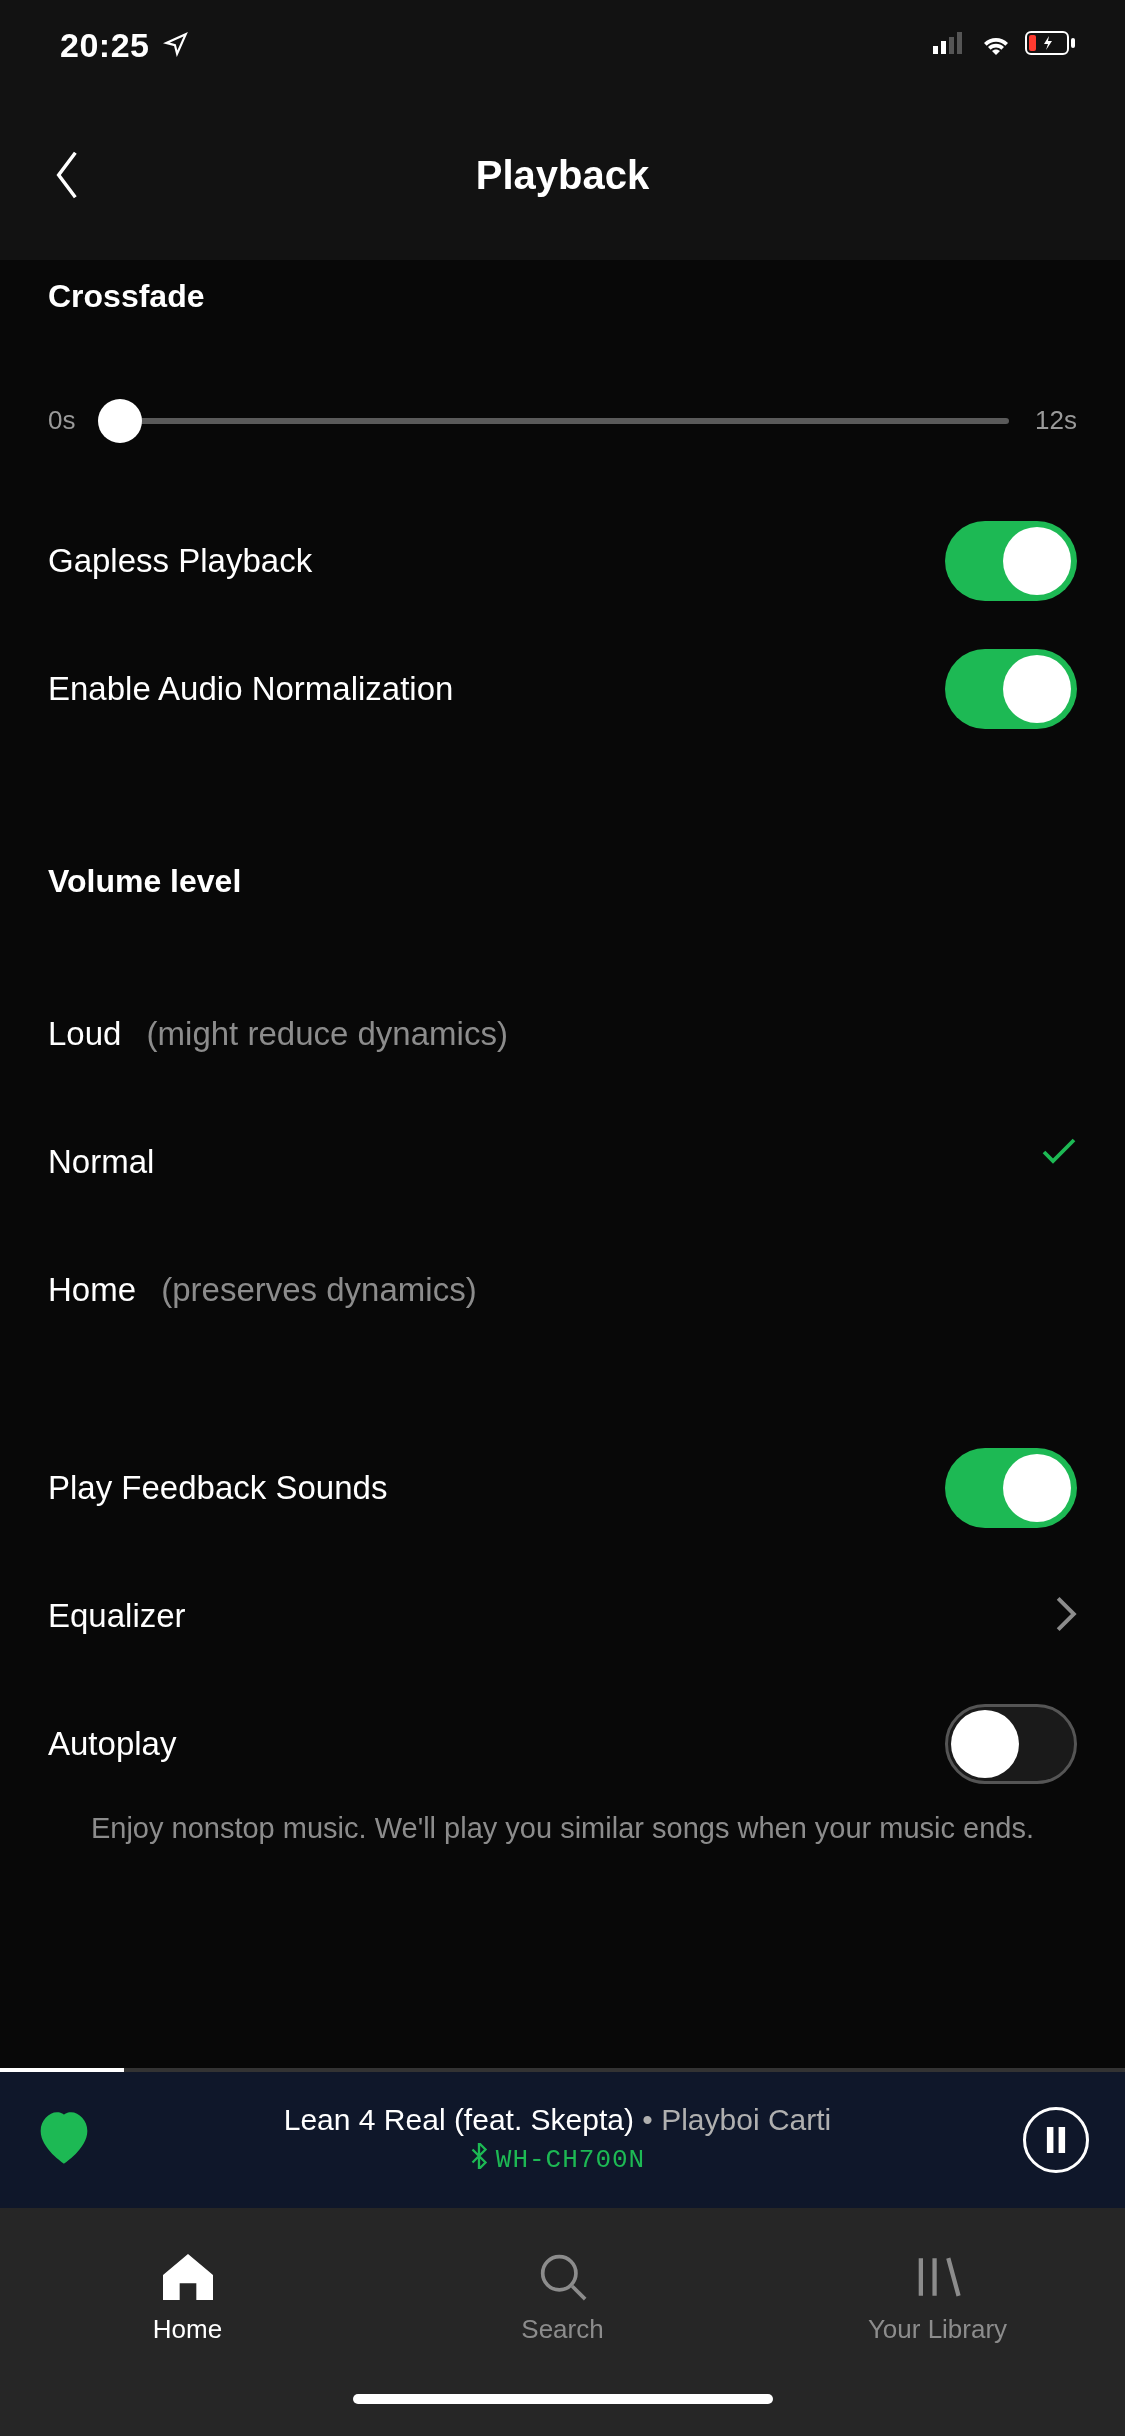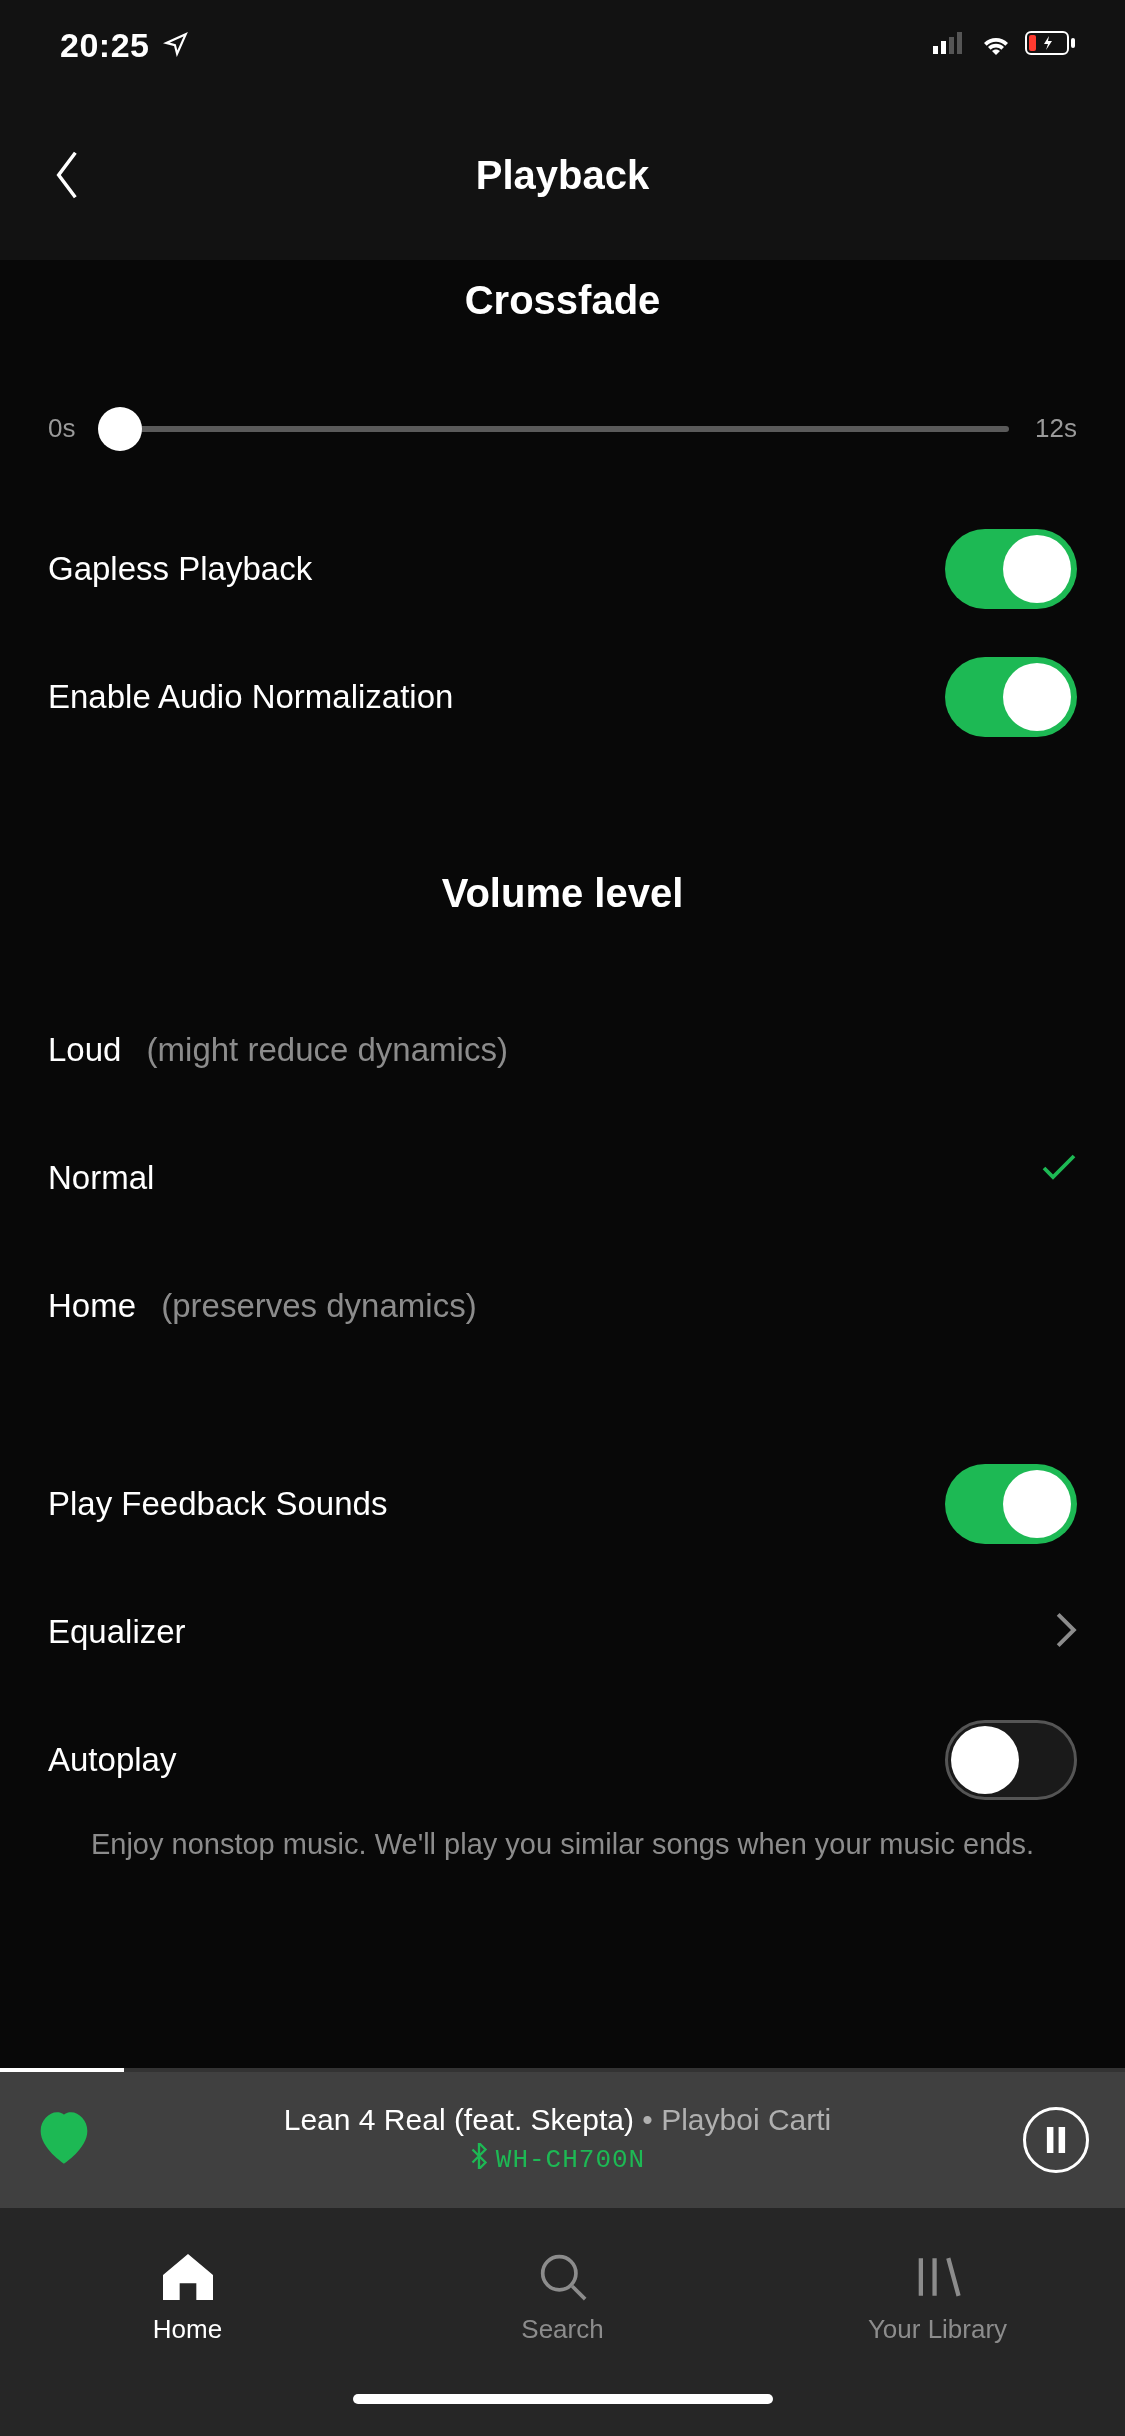--- a/index.html
+++ b/index.html
@@ -8,21 +8,21 @@
   
   .status-bar { height: 90px; display: flex; align-items: center; justify-content: space-between; padding: 0 48px 0 60px; background: #121212; }
   .status-left { display: flex; align-items: center; gap: 14px; font-size: 34px; font-weight: 600; letter-spacing: 0.5px; }
   .status-icons { display: flex; align-items: center; gap: 12px; }
   
   .nav-header { height: 170px; display: flex; align-items: center; position: relative; background: #121212; }
   .back { position: absolute; left: 32px; width: 70px; height: 70px; display:flex; align-items:center; justify-content:center; }
   .nav-title { flex: 1; text-align: center; font-size: 40px; font-weight: 700; }
   
   .content { flex: 1; padding: 0 48px; background: #080808; overflow: hidden; }
-  .section-title { text-align: center; font-size: 40px; font-weight: 700; margin-top: 18px; margin-bottom: 90px; }
+  .section-title { text-align: left; font-size: 32px; font-weight: 700; margin-top: 18px; margin-bottom: 90px; }
   .section-title.vol { margin-top: 110px; margin-bottom: 60px; }
   
   .slider-row { display: flex; align-items: center; gap: 26px; margin-bottom: 61px; }
   .slider-end { font-size: 26px; color: #9a9a9a; }
   .slider-track { flex: 1; height: 6px; background: #5a5a5a; position: relative; border-radius: 3px; }
   .slider-thumb { width: 44px; height: 44px; background: #fff; border-radius: 50%; position: absolute; top: 50%; transform: translate(-50%, -50%); left: 2%; }
   
   .row { display: flex; align-items: center; justify-content: space-between; min-height: 128px; }
   .row-label { font-size: 33px; font-weight: 400; color: #fff; }
   .row-hint { color: #8c8c8c; margin-left: 16px; }
@@ -34,21 +34,21 @@
   
   .toggle { width: 132px; height: 80px; border-radius: 40px; position: relative; }
   .toggle.on { background: #1db954; }
   .toggle.off { background: #1a1a1a; border: 3px solid #555; }
   .toggle .knob { width: 68px; height: 68px; background: #fff; border-radius: 50%; position: absolute; top: 50%; transform: translateY(-50%); }
   .toggle.on .knob { right: 6px; }
   .toggle.off .knob { left: 3px; }
   
   .progress-line { height: 4px; background: #333; position: relative; }
   .progress-line .fill { position: absolute; left: 0; top: 0; bottom: 0; width: 11%; background: #fff; }
-  .now-playing { height: 136px; background: #404040; display: flex; align-items: center; padding: 0 36px; gap: 28px; }
+  .now-playing { height: 136px; background: #0f172a; display: flex; align-items: center; padding: 0 36px; gap: 28px; }
   .np-text { flex: 1; text-align: center; }
   .np-line1 { font-size: 30px; }
   .np-title { color: #fff; }
   .np-sep { color: #b0b0b0; }
   .np-artist { color: #b0b0b0; }
   .np-line2 { font-size: 26px; color: #1db954; display:flex; align-items:center; justify-content:center; gap:8px; margin-top:6px; letter-spacing:1px;font-family:Liberation Mono, monospace; }
   .heart { color: #1db954; }
   .pause-btn { width: 66px; height: 66px; border: 3px solid #fff; border-radius: 50%; display:flex; align-items:center; justify-content:center; }
   
   .tab-bar { height: 180px; background: #262626; display: flex; }

